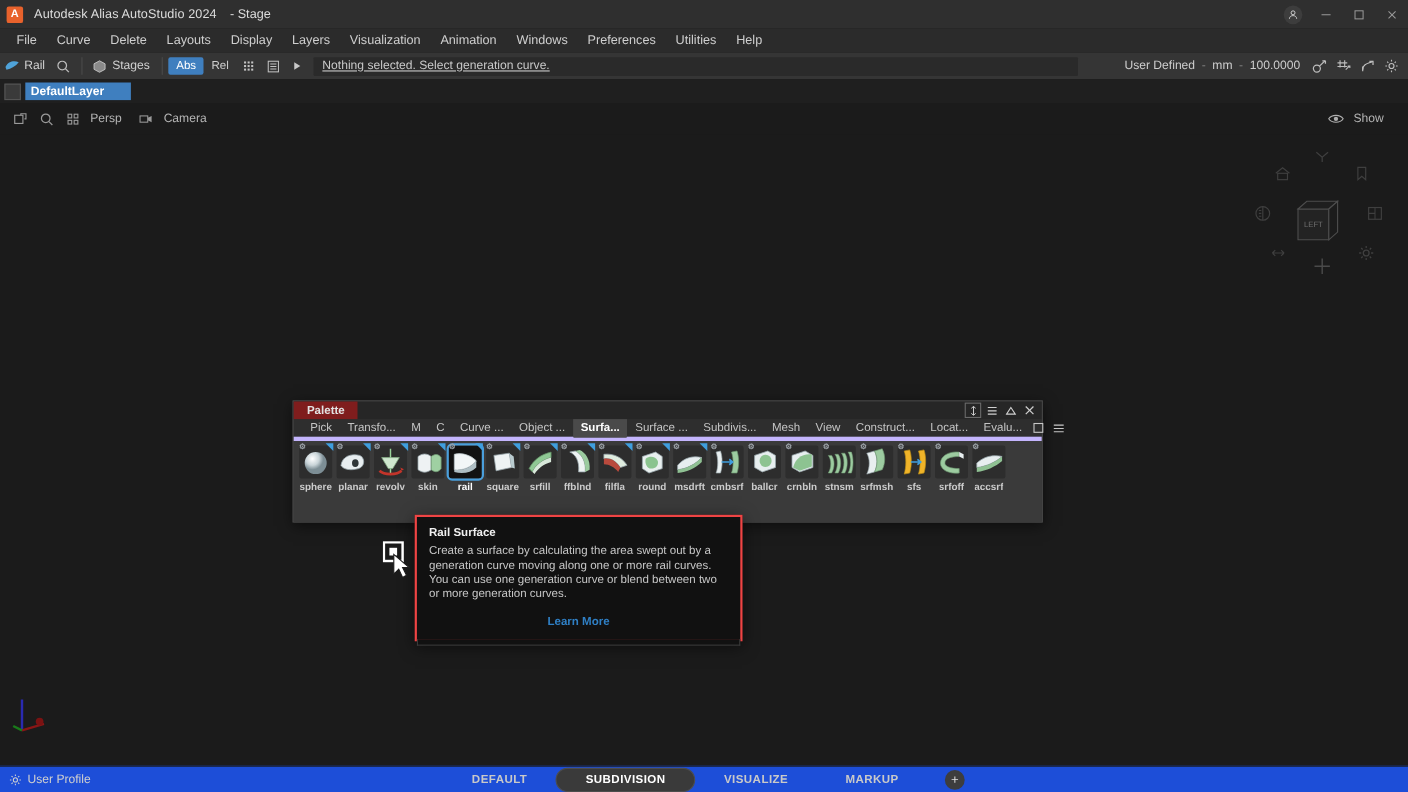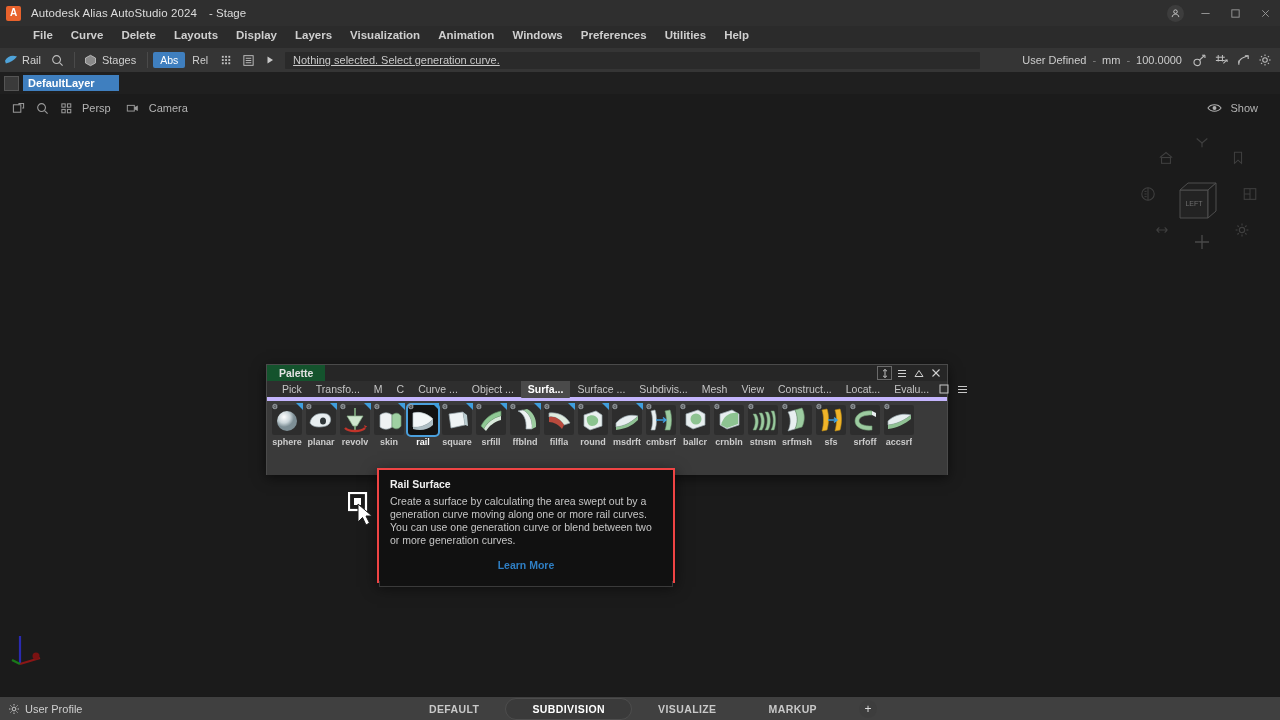--- a/index.html
+++ b/index.html
@@ -30,21 +30,21 @@
     color:#b6b6b6; font-size:12px;
   }
   .avatar-circle{
     width:17px; height:17px; border-radius:50%; background:#3d3d3d;
     display:flex; align-items:center; justify-content:center;
   }
 
   
   .menubar{
     position:absolute; left:0; top:26px; width:1280px; height:22px;
-    background:#2b2b2b; display:flex; padding-left:24px;font-weight:bold;
+    background:#2b2b2b; display:flex; align-items:center; padding-left:6px;
   }
   .menu-item{
     font-size:11.5px; color:#cfcfcf; padding:3px 9px; border-radius:2px; white-space:nowrap;
   }
 
   
   .toolbar{
     position:absolute; left:0; top:48px; width:1280px; height:24px;
     background:#353535; display:flex; align-items:center;
   }
@@ -115,21 +115,21 @@
   .palette{
     position:absolute; left:266px; top:242px; width:682px; height:111px;
     background:#323232; border:1px solid #4a4a4a;
     box-shadow:0 3px 12px rgba(0,0,0,.55);
   }
   .pal-title{
     height:16px; background:#262626; display:flex; align-items:center;
     position:relative;
   }
   .pal-tabchip{
-    background:#14532d; height:16px; padding:0 12px; display:flex; align-items:center;
+    background:#7f1d1d; height:16px; padding:0 12px; display:flex; align-items:center;
     font-size:10.5px; font-weight:bold; color:#e2e2e2;
   }
   .pal-title-right{ margin-left:auto; display:flex; align-items:center; padding-right:4px; gap:2px; }
   .pal-tbtn{
     width:15px; height:14px; display:flex; align-items:center; justify-content:center;
     color:#c2c2c2; font-size:10px;
   }
   .pal-tbtn.boxed{ border:1px solid #6a6a6a; }
 
   .pal-tabs{
@@ -190,21 +190,21 @@
     border-left:1px solid #3a3a3a; border-right:1px solid #3a3a3a;
     border-bottom:1px solid #3a3a3a; background:#111;
   }
 
   
   .cursor{ position:absolute; left:348px; top:370px; width:34px; height:36px; }
 
   
   .statusbar{
     position:absolute; left:0; top:696px; width:1280px; height:24px;
-    background:#404040; display:flex; align-items:center;
+    background:#1d4ed8; display:flex; align-items:center;
     border-top:1px solid #1a1a1a;
   }
   .sb-left{ display:flex; align-items:center; padding-left:8px; }
   .sb-profile{ font-size:11px; color:#cfcfcf; margin-left:5px; }
   .sb-center{
     position:absolute; left:0; right:0; display:flex; align-items:center;
     justify-content:center; gap:0px;
   }
   .wsbtn{
     font-size:10.5px; font-weight:bold; color:#c9c9c9; letter-spacing:.4px;

